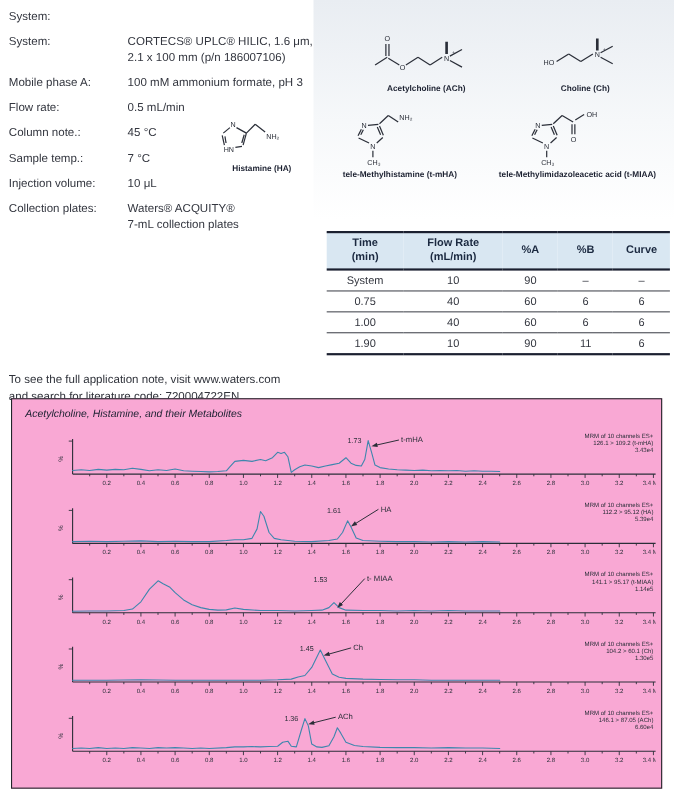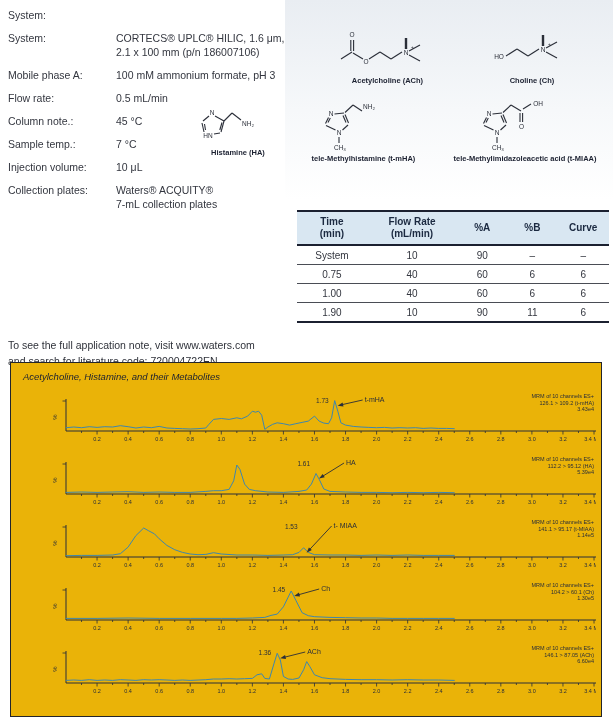--- a/index.html
+++ b/index.html
@@ -24,21 +24,21 @@
           border-bottom:2px solid #1b2030;border-collapse:collapse;}
   .gtable th{background:#d9e7f2;color:#1b2940;font-size:10px;font-weight:bold;
              padding:4px 2px;white-space:pre-line;border-bottom:2px solid #1b2030;line-height:12px;}
   .gtable td{font-size:10px;text-align:center;padding:3.5px 2px;border-bottom:1px solid #4a4d55;}
   .gtable tr:last-child td{border-bottom:none;}
   
   .note{position:absolute;left:8px;top:301px;font-size:10.5px;
         line-height:16px;color:#2f323a;margin-top:36px;}
   
   .panel{position:absolute;left:10px;top:362px;width:592px;height:355px;
-         border:1.5px solid #23252b;background:#eab308;box-sizing:border-box;}
+         border:1.5px solid #23252b;background:#f9a8d4;box-sizing:border-box;}
   .panel-title{position:absolute;left:12px;top:8px;font-size:9.5px;font-style:italic;
                color:#1b2030;}
   .traces{position:absolute;left:8px;top:26px;}
   .trace{height:63px;}
 </style>
 </head>
 <body>
 <div class="page">
   <div class="bg-grad"></div>
 

